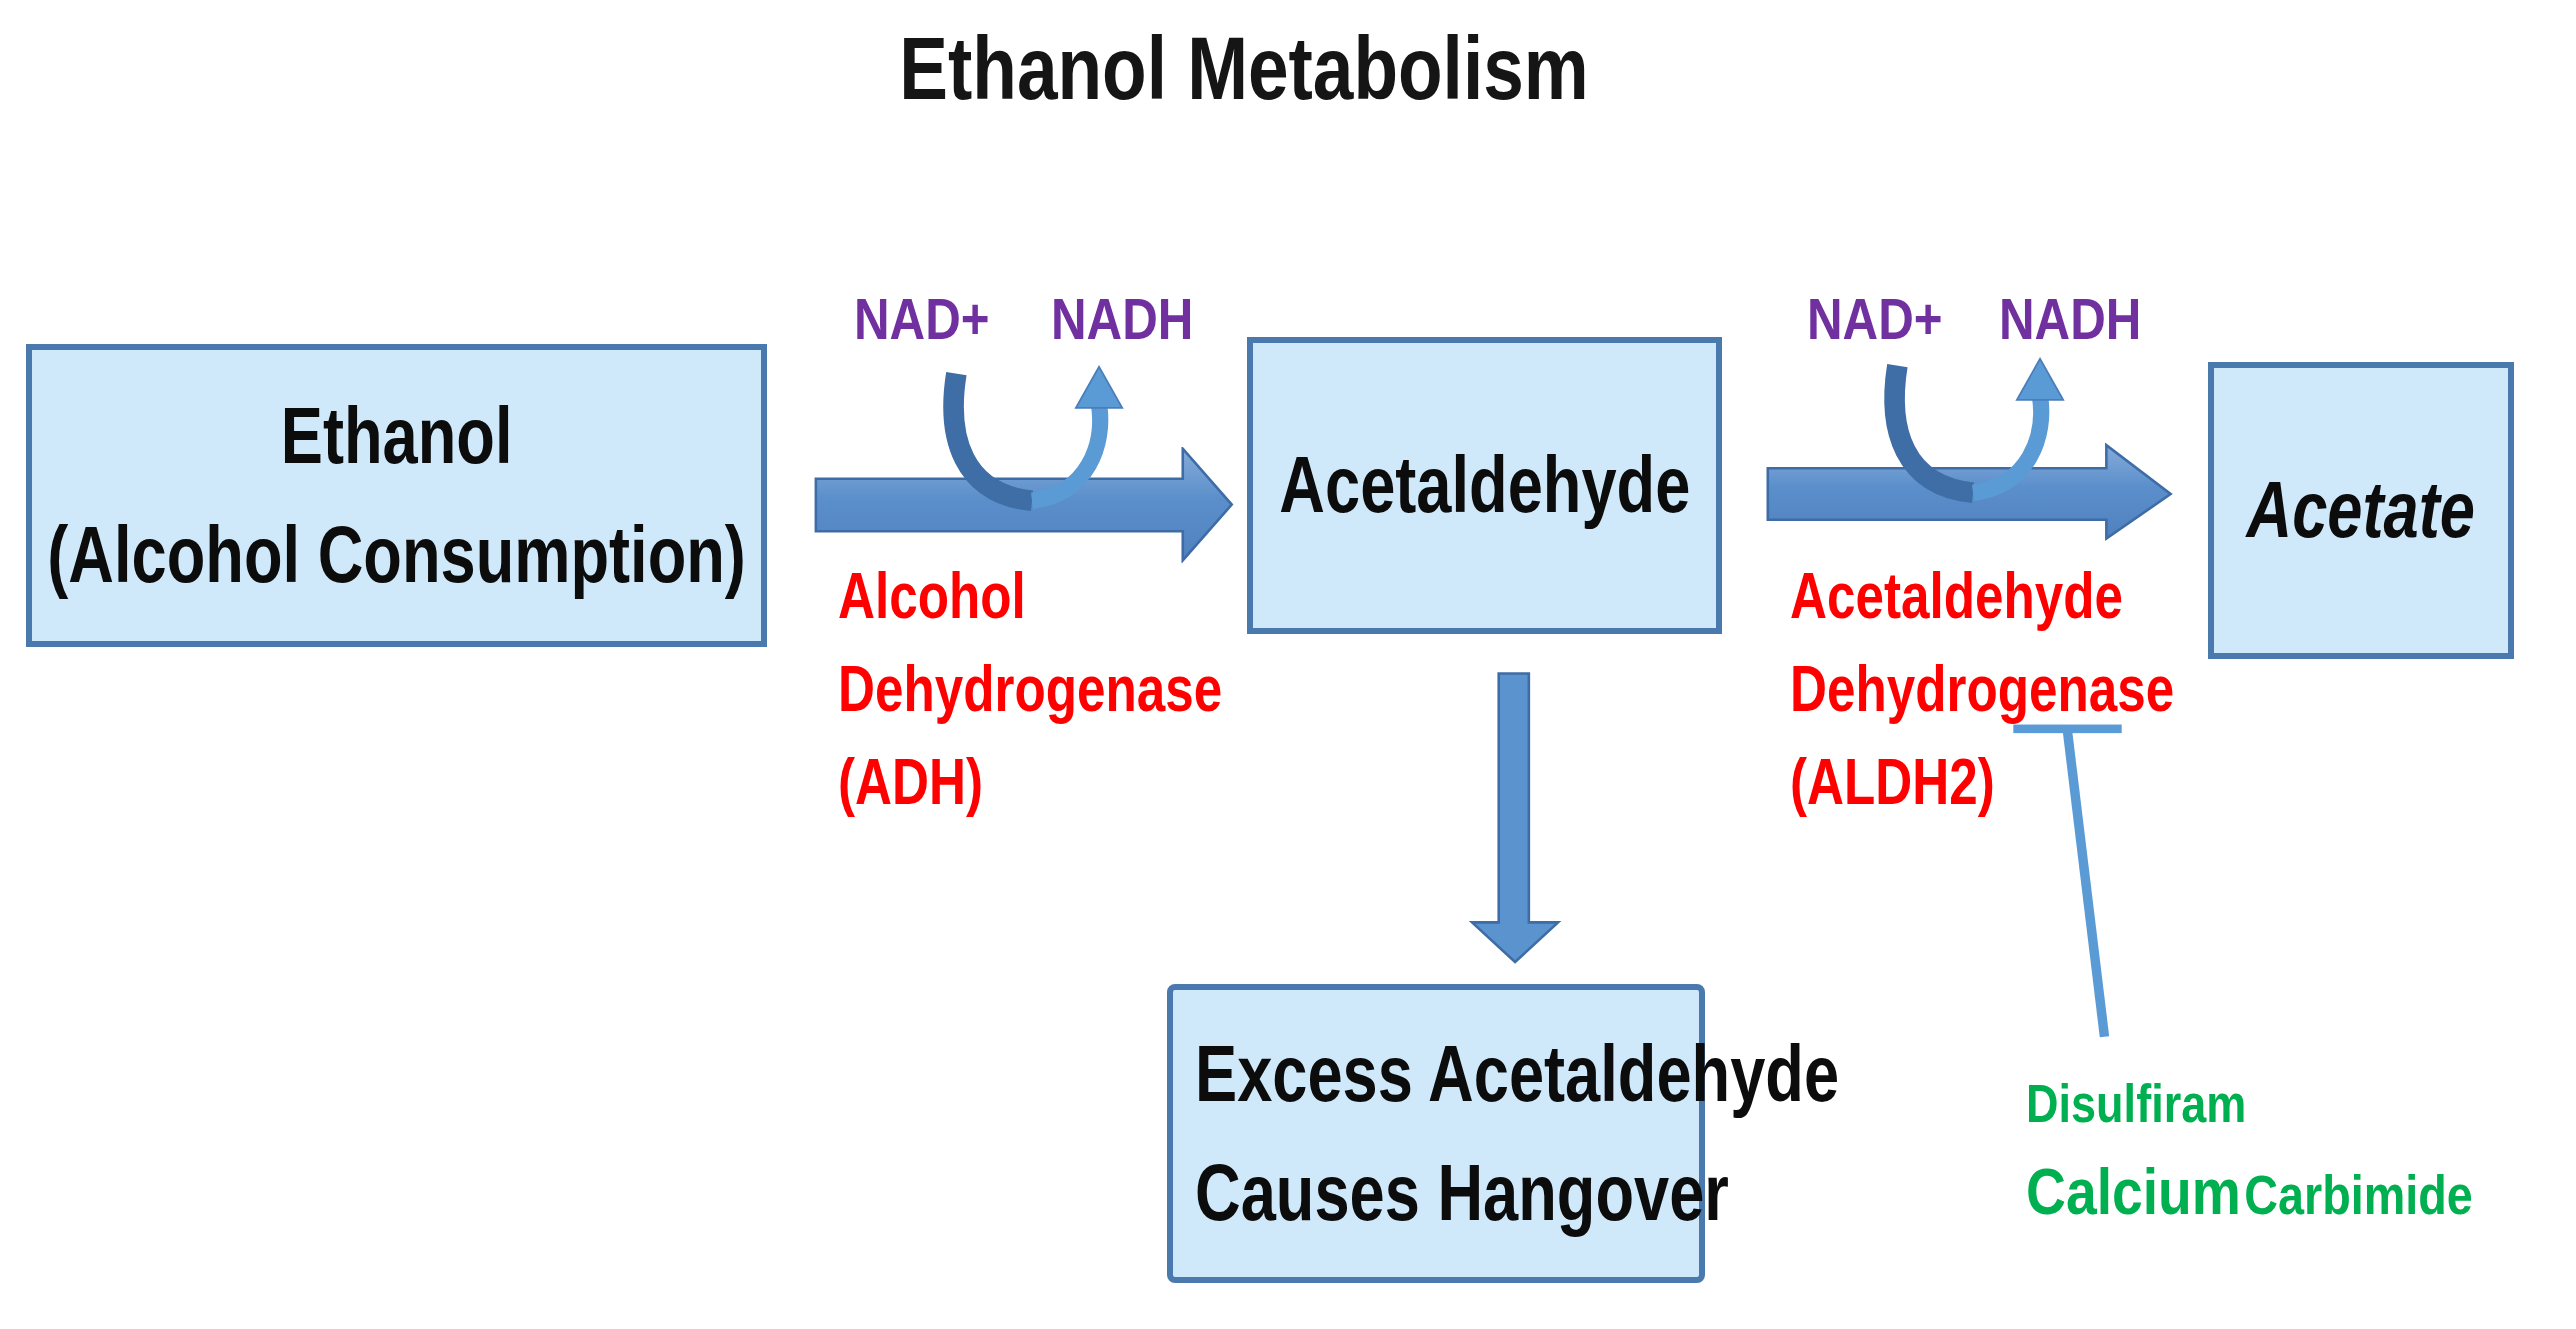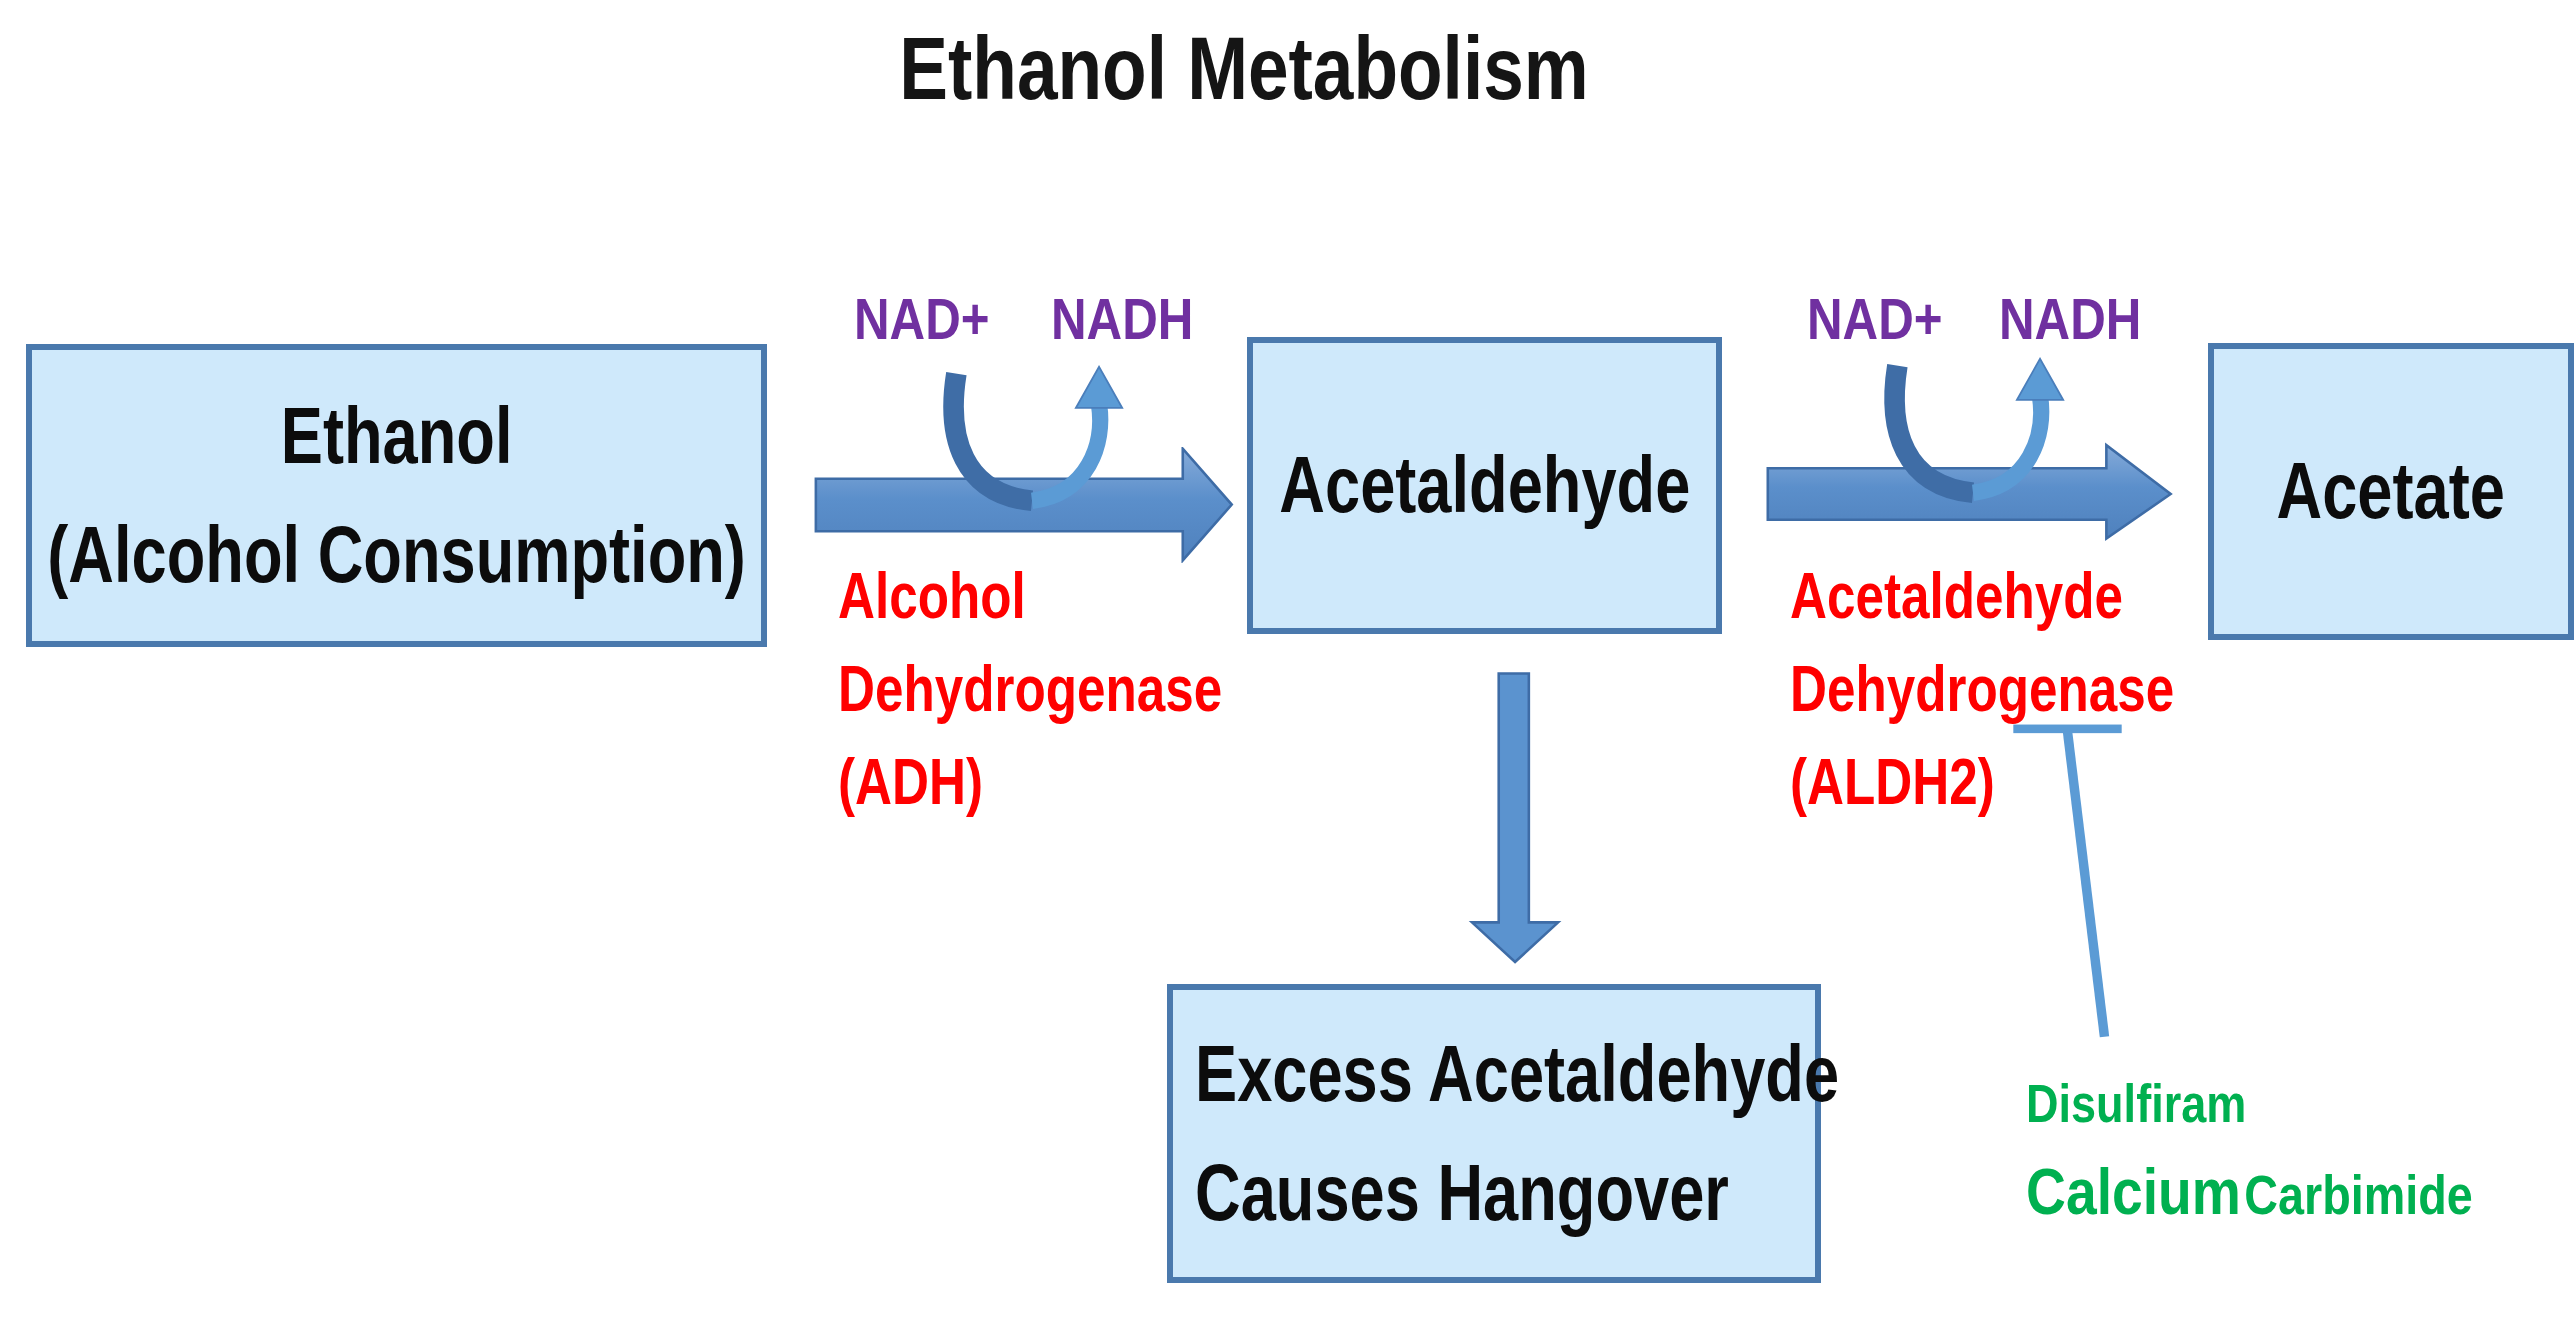--- a/index.html
+++ b/index.html
@@ -19,22 +19,22 @@
   }
   .box{
     position:absolute;
     background:#cfe9fb;
     border:6px solid #4a79ad;
     box-sizing:border-box;
     display:flex;align-items:center;justify-content:center;
   }
   .box-ethanol{left:26px;top:344px;width:741px;height:303px;justify-content:center;}
   .box-acetaldehyde{left:1247px;top:337px;width:475px;height:297px;}
-  .box-acetate{left:2208px;top:343px;width:366px;height:297px;}
-  .box-hangover{left:1167px;top:984px;width:654px;height:299px;justify-content:flex-start;}
+  .box-acetate{left:2208px;top:362px;width:306px;height:297px;font-style:italic;}
+  .box-hangover{left:1167px;top:984px;width:538px;height:299px;justify-content:flex-start;border-radius:8px;}
   .box-text{
     font-size:79px;font-weight:bold;color:#0c0c0c;line-height:1.5;
     text-align:center;white-space:nowrap;
     transform:scaleX(0.80);transform-origin:center center;
   }
   .box-text.left{
     text-align:left;transform-origin:left center;padding-left:27.5px;
   }
   .cof-label{
     position:absolute;top:285px;

